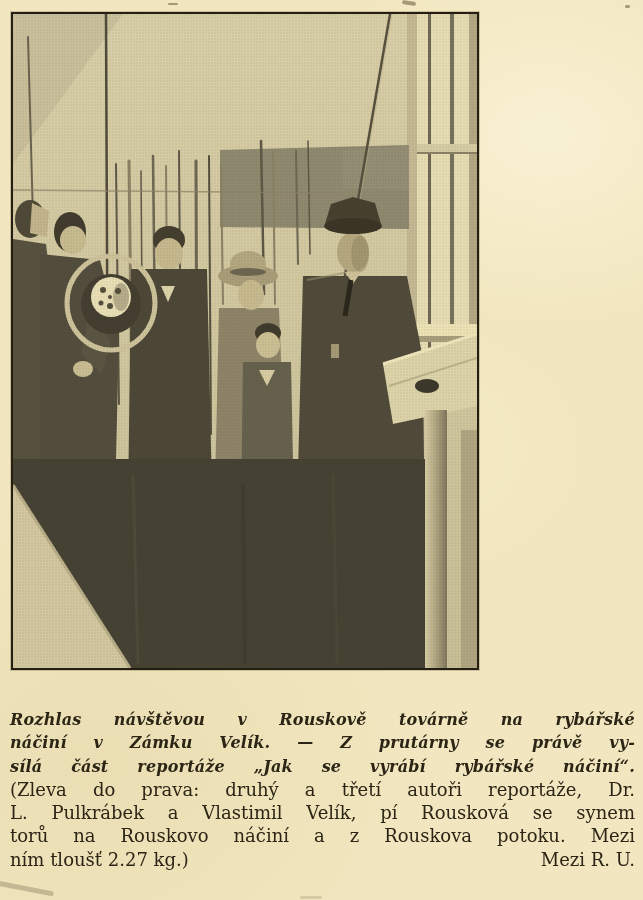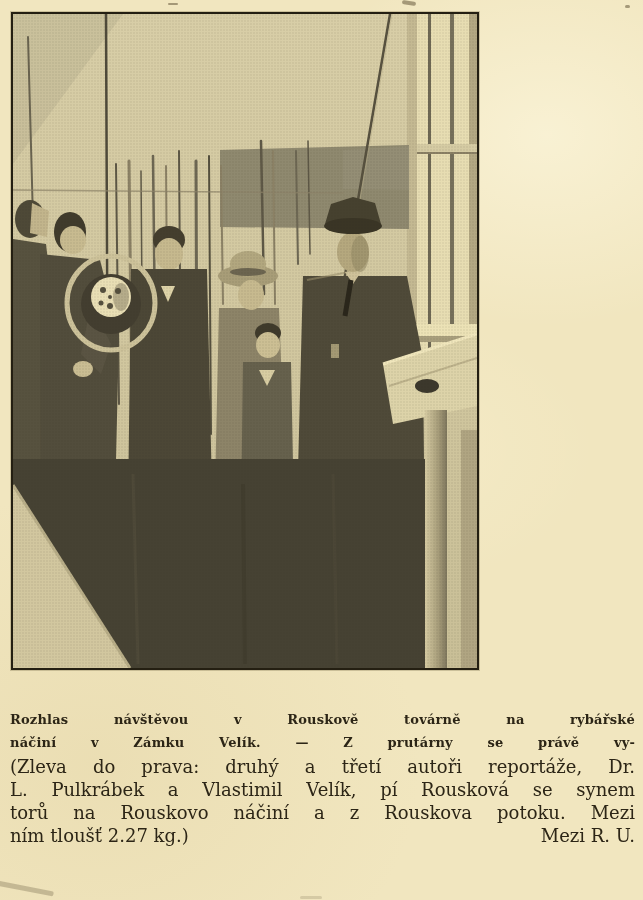--- a/index.html
+++ b/index.html
@@ -25,21 +25,21 @@
     border:2px solid #241f12;box-sizing:border-box;background:#d3c9a2;
     box-shadow:0 0 0 1px rgba(90,78,45,.25);
   }
   .photo-frame svg{display:block;width:100%;height:100%;}
 
   .caption{
     position:absolute;left:10px;top:708px;width:625px;
     color:#2c2516;font-size:18px;line-height:23.3px;
   }
   .cap-line{text-align:justify;text-align-last:justify;}
-  .cap-bold{font-weight:bold;font-size:13px;letter-spacing:.2px;}
+  .cap-bold{font-weight:bold;font-size:16px;letter-spacing:.2px;font-style:italic;}
   .cap-last{display:flex;justify-content:space-between;align-items:center;}
 </style>
 </head>
 <body>
 
 <div class="page">
 
   <div class="speck s1"></div>
   <div class="speck s2"></div>
   <div class="speck s3"></div>
@@ -189,20 +189,21 @@
         <rect x="448" y="416" width="16" height="238" fill="#b0a582"></rect>
       </g>
 
       <rect x="0" y="0" width="464" height="654" fill="url(#ht)" opacity="0.14"></rect>
     </svg>
   </figure>
 
   <div class="caption">
     <div class="cap-line cap-bold">Rozhlas návštěvou v Rouskově továrně na rybářské</div>
     <div class="cap-line cap-bold">náčiní v Zámku Velík. — Z prutárny se právě vy-</div>
+    <div class="cap-line cap-bold">sílá část reportáže „Jak se vyrábí rybářské náčiní“.</div>
     <div class="cap-line">(Zleva do prava: druhý a třetí autoři reportáže, Dr.</div>
     <div class="cap-line">L. Pulkrábek a Vlastimil Velík, pí Rousková se synem</div>
     <div class="cap-line">torů na Rouskovo náčiní a z Rouskova potoku. Mezi</div>
     <div class="cap-last">
       <span>ním tloušť 2.27 kg.)</span>
       <span>Mezi R. U.</span>
     </div>
   </div>
 
 </div>

